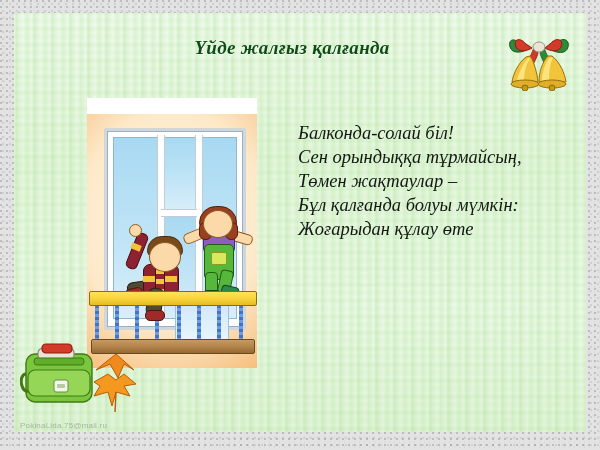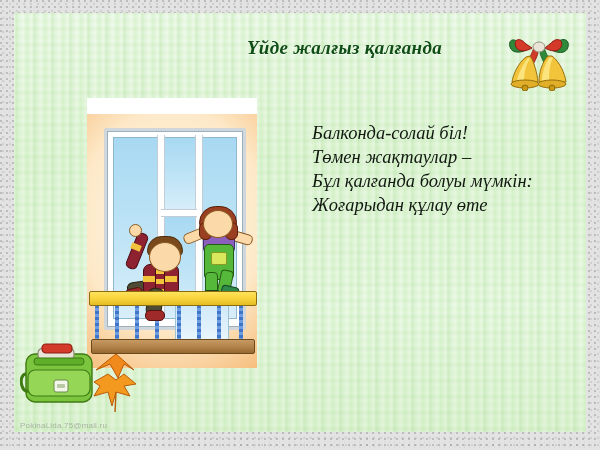--- a/index.html
+++ b/index.html
@@ -42,35 +42,34 @@
         rgba(140,205,115,.00) 0px,
         rgba(140,205,115,.13) 3px,
         rgba(255,255,255,0) 7px,
         rgba(160,220,135,.10) 11px,
         rgba(255,255,255,0) 16px),
       linear-gradient(180deg,#f2fbef 0%, #e7f7e0 35%, #eefaea 70%, #e4f5dc 100%);
     overflow:hidden;
   }
   .title{
     position:absolute;left:128px;top:24px;width:300px;
-    text-align:right;
+    text-align:center;
     font-family:"Liberation Serif", serif;
     font-weight:bold;font-style:italic;
     font-size:19px;letter-spacing:.3px;
     color:#0f4d16;
     text-shadow:0 1px 0 rgba(255,255,255,.7);
     white-space:nowrap;
   }
   
   .poem{
     position:absolute;left:284px;top:108px;width:270px;
     font-family:"Liberation Serif", serif;
     font-style:italic;font-size:18.5px;line-height:24px;
     color:#101810;
-    margin-left:14px;
   }
   .poem div{white-space:nowrap;}
 
   
   .illus{
     position:absolute;left:73px;top:85px;width:170px;height:270px;
     background:#ffffff;
   }
   .wall{
     position:absolute;inset:0;
@@ -233,20 +232,21 @@
         <div class="g-hair3"></div>
         <div class="g-head"></div>
       </div>
 
       <div class="rail-top"></div>
       <div class="rail-base"></div>
     </div>
 
     <div class="poem">
       <div>Балконда-солай біл!</div>
+      <div>Сен орындыққа тұрмайсың,</div>
       <div>Төмен жақтаулар –</div>
       <div>Бұл қалғанда болуы мүмкін:</div>
       <div>Жоғарыдан құлау өте</div>
     </div>
 
     <svg class="bells" viewBox="0 0 70 64">
       <g>
         <path d="M18 18 C10 10, 4 12, 6 20 C8 27, 18 26, 24 22 Z" fill="#2e8a3a" stroke="#1d5c26" stroke-width="1"></path>
         <path d="M50 18 C58 9, 66 12, 64 20 C62 28, 52 26, 46 22 Z" fill="#2e8a3a" stroke="#1d5c26" stroke-width="1"></path>
         <path d="M22 17 C15 9, 9 13, 12 20 C15 26, 23 24, 28 21 Z" fill="#d43a2a" stroke="#8e1c12" stroke-width="1"></path>

